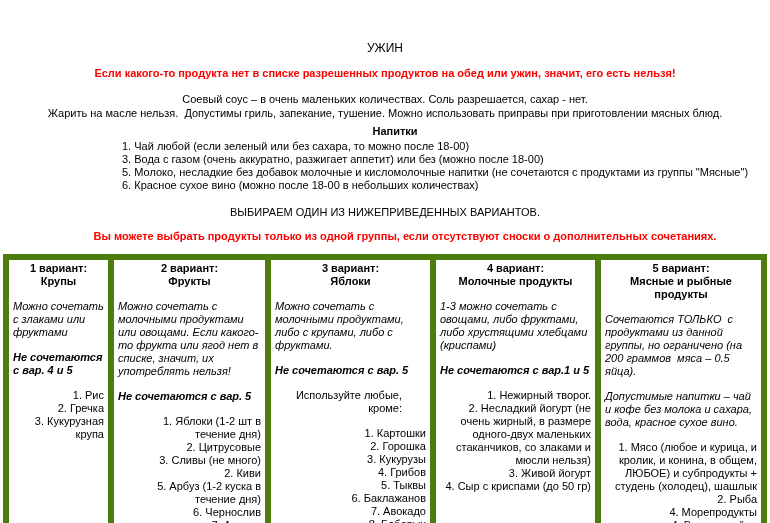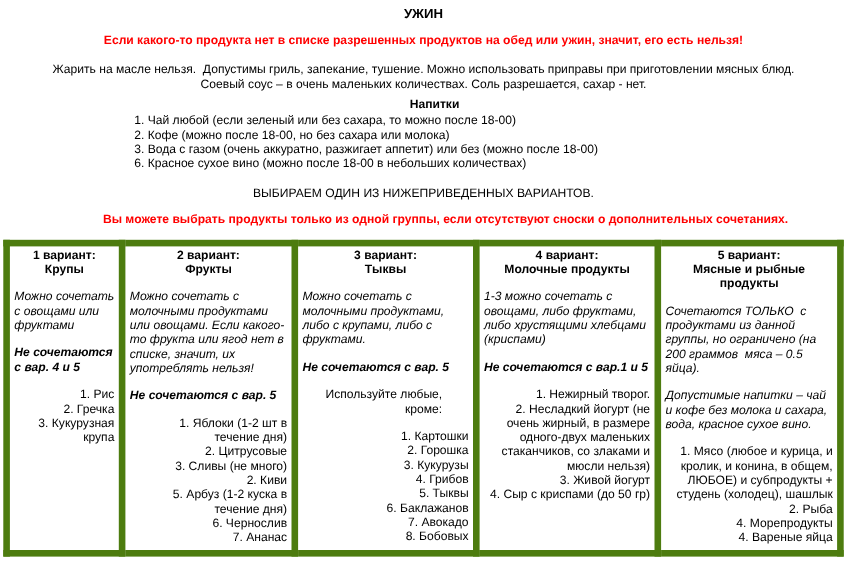--- a/index.html
+++ b/index.html
@@ -3,21 +3,21 @@
 <meta charset="utf-8">
 <style>
   html,body{margin:0;padding:0;background:#ffffff;}
   body{
     width:770px;height:523px;overflow:hidden;
     font-family:"Liberation Sans","DejaVu Sans",sans-serif;
     font-size:11px;color:#000;line-height:13px;
     padding-top:5px;box-sizing:border-box;
   }
   .center{text-align:center;}
-  .title{font-weight:bold;font-size:12px;line-height:14px;}
+  .title{font-weight:normal;font-size:12px;line-height:14px;margin-top:36px;}
   .warning{color:#ff0000;font-weight:bold;line-height:14px;margin-top:11px;}
   .intro{margin-top:12px;line-height:14px;}
   .drinks-heading{font-weight:bold;margin-top:5px;line-height:13px;padding-left:20px;}
   .drinks{margin-top:2px;margin-left:70px;margin-right:4px;}
   .drink-item{text-indent:52px;line-height:13px;}
   .choose{margin-top:13px;line-height:14px;}
   .warning2{margin-top:10px;padding-left:40px;}
   table.variants{
     border-collapse:collapse;margin:11px 0 0 3px;table-layout:fixed;
   }
@@ -33,51 +33,51 @@
   .li.ind{text-indent:6px;}
 </style>
 </head>
 <body>
 
 <div class="center title">УЖИН</div>
 
 <div class="center warning">Если какого-то продукта нет в списке разрешенных продуктов на обед или ужин, значит, его есть нельзя!</div>
 
 <div class="intro">
+  <div class="center">Соевый соус – в очень маленьких количествах. Соль разрешается, сахар - нет.</div>
   <div class="center">Жарить на масле нельзя.&nbsp; Допустимы гриль, запекание, тушение. Можно использовать приправы при приготовлении мясных блюд.</div>
-  <div class="center">Соевый соус – в очень маленьких количествах. Соль разрешается, сахар - нет.</div>
 </div>
 
 <div class="center drinks-heading">Напитки</div>
 
 <div class="drinks">
     <div class="drink-item">1. Чай любой (если зеленый или без сахара, то можно после 18-00)</div>
-    <div class="drink-item">2. Кофе (можно после 18-00, но без сахара или молока)</div>
     <div class="drink-item">3. Вода с газом (очень аккуратно, разжигает аппетит) или без (можно после 18-00)</div>
+    <div class="drink-item">5. Молоко, несладкие без добавок молочные и кисломолочные напитки (не сочетаются с продуктами из группы "Мясные")</div>
     <div class="drink-item">6. Красное сухое вино (можно после 18-00 в небольших количествах)</div>
   </div>
 
 <div class="center choose">ВЫБИРАЕМ ОДИН ИЗ НИЖЕПРИВЕДЕННЫХ ВАРИАНТОВ.</div>
 
 <div class="center warning warning2">Вы можете выбрать продукты только из одной группы, если отсутствуют сноски о дополнительных сочетаниях.</div>
 
 <table class="variants">
   <colgroup>
       <col style="width: 105px;">
       <col style="width: 157px;">
       <col style="width: 165px;">
       <col style="width: 165px;">
       <col style="width: 166px;">
     </colgroup>
   <tbody>
     <tr>
         <td class="vcell">
           <div class="hline">1 вариант:</div>
           <div class="hline">Крупы</div>
-          <div class="blk i">Можно сочетать с овощами или фруктами</div>
+          <div class="blk i">Можно сочетать с злаками или фруктами</div>
           <div class="blk bi">Не сочетаются с вар. 4 и 5</div>
           <div class="blk">
             <div class="li">1. Рис</div>
             <div class="li">2. Гречка</div>
             <div class="li">3. Кукурузная крупа</div>
           </div>
         </td>
         <td class="vcell">
           <div class="hline">2 вариант:</div>
           <div class="hline">Фрукты</div>
@@ -88,21 +88,21 @@
             <div class="li ind">2. Цитрусовые</div>
             <div class="li ind">3. Сливы (не много)</div>
             <div class="li ind">2. Киви</div>
             <div class="li ind">5. Арбуз (1-2 куска в течение дня)</div>
             <div class="li ind">6. Чернослив</div>
             <div class="li ind">7. Ананас</div>
           </div>
         </td>
         <td class="vcell">
           <div class="hline">3 вариант:</div>
-          <div class="hline">Тыквы</div>
+          <div class="hline">Яблоки</div>
           <div class="blk i">Можно сочетать с молочными продуктами, либо с крупами, либо с фруктами.</div>
           <div class="blk bi">Не сочетаются с вар. 5</div>
           <div class="blk pind">Используйте любые, кроме:</div>
           <div class="blk">
             <div class="li ind">1. Картошки</div>
             <div class="li ind">2. Горошка</div>
             <div class="li ind">3. Кукурузы</div>
             <div class="li ind">4. Грибов</div>
             <div class="li ind">5. Тыквы</div>
             <div class="li ind">6. Баклажанов</div>

